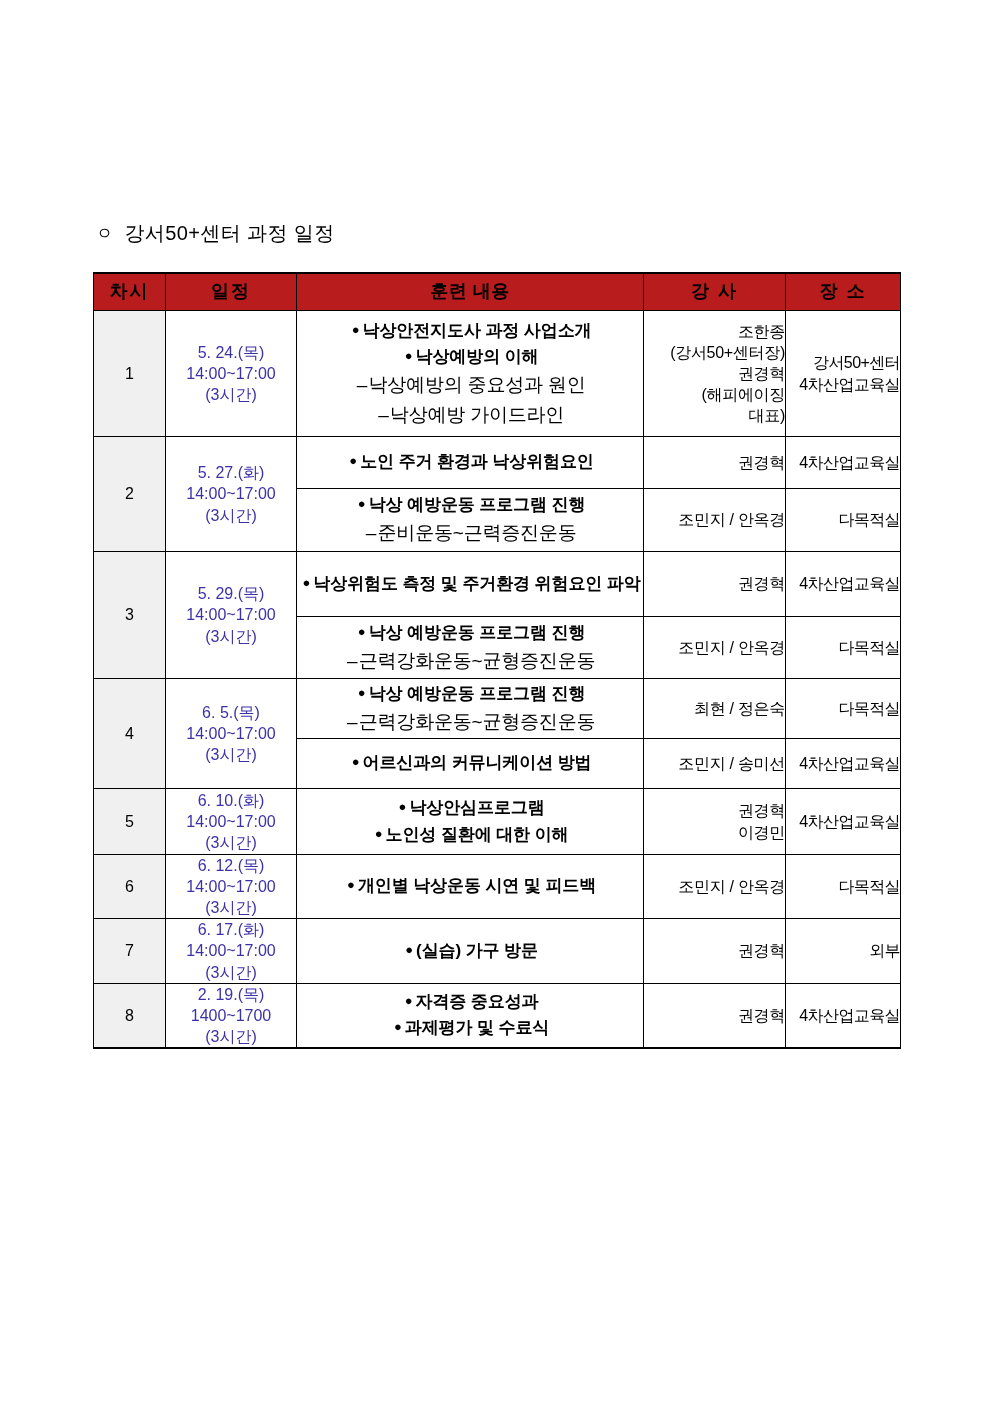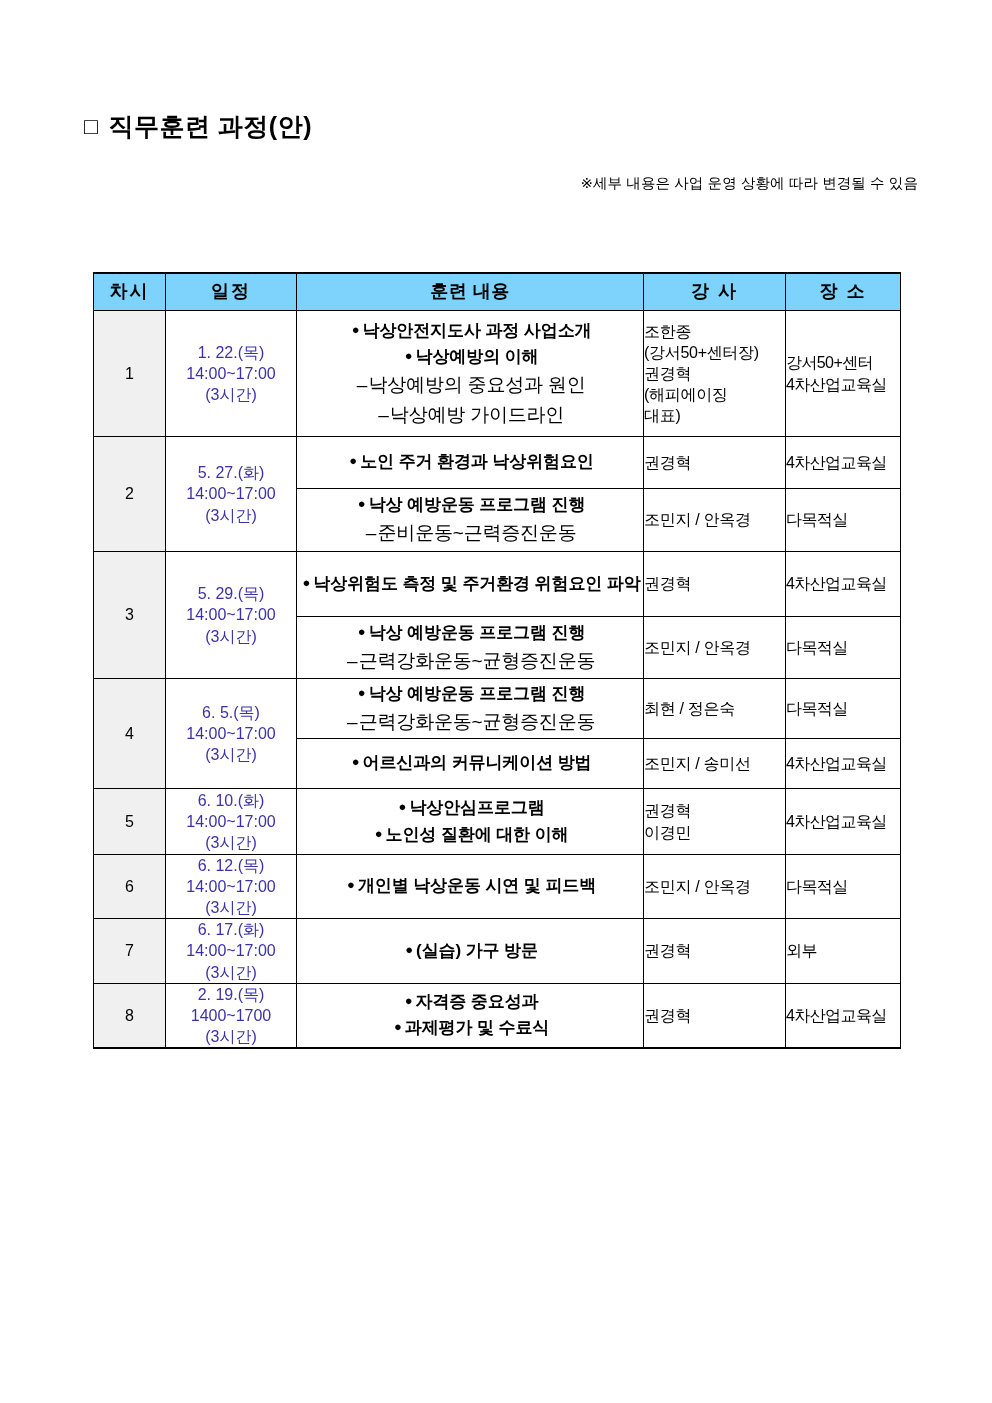--- a/index.html
+++ b/index.html
@@ -87,21 +87,21 @@
 
   table.sched th,
   table.sched td {
     border: 1px solid #000;
     padding: 0;
     vertical-align: middle;
     font-size: 16px;
     line-height: 1.32;
   }
   table.sched thead th {
-    background: #7dd3fc;
+    background: #b91c1c;
     font-weight: bold;
     font-size: 18px;
     height: 36px;
     text-align: center;
     letter-spacing: 2px;
     border-bottom: 1.5px solid #000;
   }
   table.sched thead th.h-tight { letter-spacing: 0.5px; }
 
   td.no-cell {
@@ -145,41 +145,40 @@
     letter-spacing: -0.2px;
     padding-left: 1px;
   }
   .dash-line .dt {
     display: inline-block;
     width: 13px;
   }
 
   td.instr-cell,
   td.place-cell {
-    text-align: left;
+    text-align: right;
     font-size: 16px;
     line-height: 1.45;
     padding: 4px 2px;
     letter-spacing: -0.3px;
   }
   td.instr-cell .il,
   td.place-cell .pl { display: block; white-space: nowrap; }
   td.place-cell { font-size: 15.5px; letter-spacing: -0.6px; }
 </style>
 </head>
 <body>
 
 <div class="page">
 
-  <div class="doc-title">
-    <span class="sq">□</span><span>직무훈련 과정(안)</span>
+
+
+  <div class="section-title">
+    <span class="circ">ㅇ</span><span>강서50+센터 과정 일정</span>
   </div>
-
-  <div class="doc-note">※세부 내용은 사업 운영 상황에 따라 변경될 수 있음</div>
-
 
   <div class="sched-wrap">
     <table class="sched">
       <colgroup>
         <col class="c-no">
           <col class="c-date">
           <col class="c-cont">
           <col class="c-instr">
           <col class="c-place">
       </colgroup>
@@ -189,21 +188,21 @@
           <th>일정</th>
           <th class="h-tight">훈련 내용</th>
           <th>강 사</th>
           <th>장 소</th>
         </tr>
       </thead>
       <tbody id="sched-body">
           <tr style="height: 126px;">
             <td class="no-cell" rowspan="1">1</td>
             <td class="date-cell" rowspan="1">
-              <span class="dl">1. 22.(목)</span>
+              <span class="dl">5. 24.(목)</span>
               <span class="dl">14:00~17:00</span>
               <span class="dl">(3시간)</span>
             </td>
             <td class="content-cell">
               <div class="bullet-line"><span class="bt">●</span><span class="btxt">낙상안전지도사 과정 사업소개</span></div>
               <div class="bullet-line"><span class="bt">●</span><span class="btxt">낙상예방의 이해</span></div>
               <div class="dash-line"><span class="dt">–</span><span class="btxt">낙상예방의 중요성과 원인</span></div>
               <div class="dash-line"><span class="dt">–</span><span class="btxt">낙상예방 가이드라인</span></div>
             </td>
             <td class="instr-cell">

